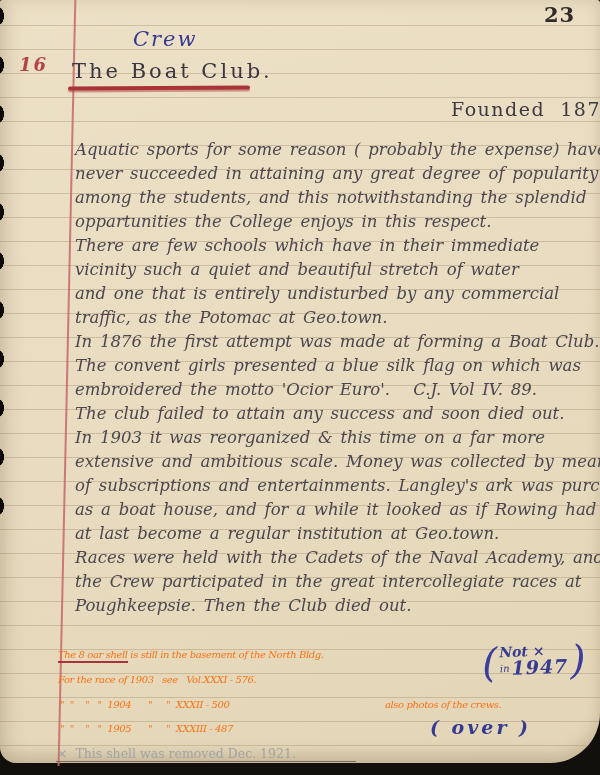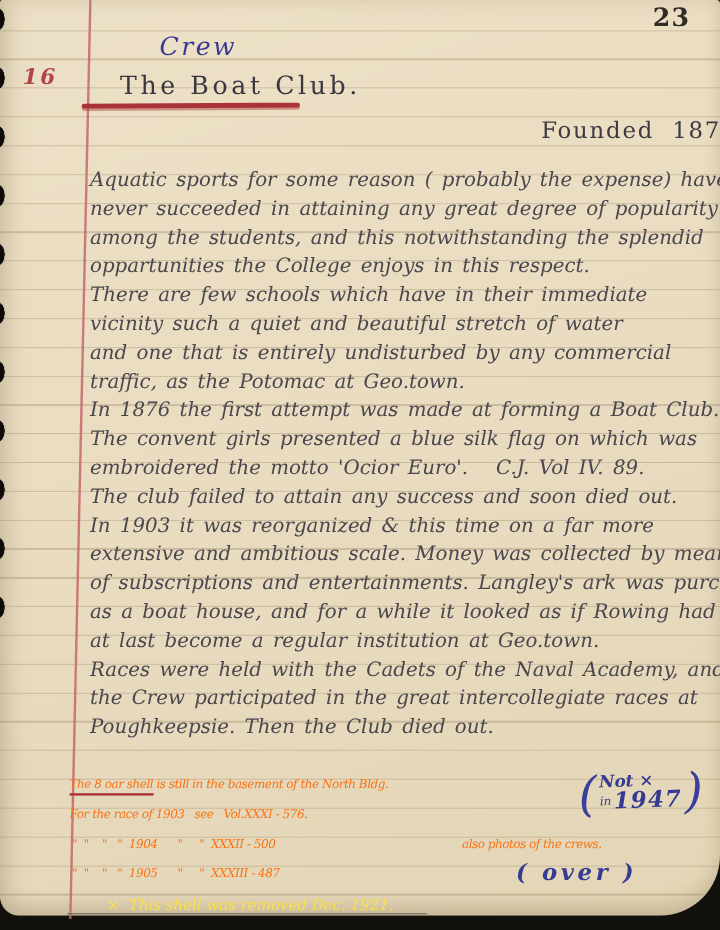--- a/index.html
+++ b/index.html
@@ -31,33 +31,33 @@
     background-image:radial-gradient(ellipse 9px 14px at 2px 24px, #0d0b09 64%, rgba(0,0,0,0) 67%);
     background-size:14px 49px;background-repeat:repeat-y;
   }
   
   .t{position:absolute;white-space:pre;}
   .cursive{font-style:italic;font-size:16.5px;word-spacing:2.5px;color:#4a474e;}
   .bodyline{left:75px;}
   .blue{color:#373a93;}
   .red{color:#b2434a;}
   .pgnum{font-weight:bold;font-size:21px;color:#2f2c27;letter-spacing:1px;}
-  .title{font-size:21px;letter-spacing:3px;color:#3a3740;margin-left:28px;}
+  .title{font-size:21px;letter-spacing:3px;color:#3a3740;}
   .title-underline{
     position:absolute;left:68px;top:86px;width:182px;height:4px;
     background:#a93338;border-radius:2px;transform:rotate(-.3deg);
     box-shadow:0 2px 0 rgba(169,51,56,.45);
   }
   .founded{font-size:19px;letter-spacing:1.5px;color:#3d3a42;}
   .crew{font-style:italic;font-size:21px;letter-spacing:2px;}
   .attr{font-style:italic;font-size:20px;letter-spacing:1px;}
   .margin16{font-style:italic;font-size:18px;font-weight:bold;letter-spacing:2px;}
   .footline{font-size:10px;letter-spacing:-.4px;color:#f97316;font-style:italic;}
   .shell-underline{border-bottom:2.5px solid #a93338;padding-bottom:1px;}
-  .foot-small{font-style:italic;font-size:12.5px;color:#fde047;margin-left:32px;}
+  .foot-small{font-size:12.5px;color:#a3a3a3;}
   .foot-underline{position:absolute;left:56px;top:761px;width:300px;height:1px;background:rgba(95,85,72,.75);}
   
   .note1947{position:absolute;left:482px;top:641px;display:flex;align-items:center;transform:rotate(-2deg);}
   .bigparen{font-size:40px;font-weight:300;line-height:1;color:#3b3e9a;font-style:italic;}
   .note-stack{display:flex;flex-direction:column;align-items:flex-start;margin:0 2px;line-height:1.05;}
   .note-top{font-size:14px;font-style:italic;font-weight:bold;}
   .note-in{font-size:10px;font-style:italic;margin-right:2px;vertical-align:3px;}
   .note-year{font-size:19px;font-style:italic;font-weight:bold;letter-spacing:1px;}
   .over{font-style:italic;font-size:19px;letter-spacing:3px;font-weight:bold;}
 </style>

